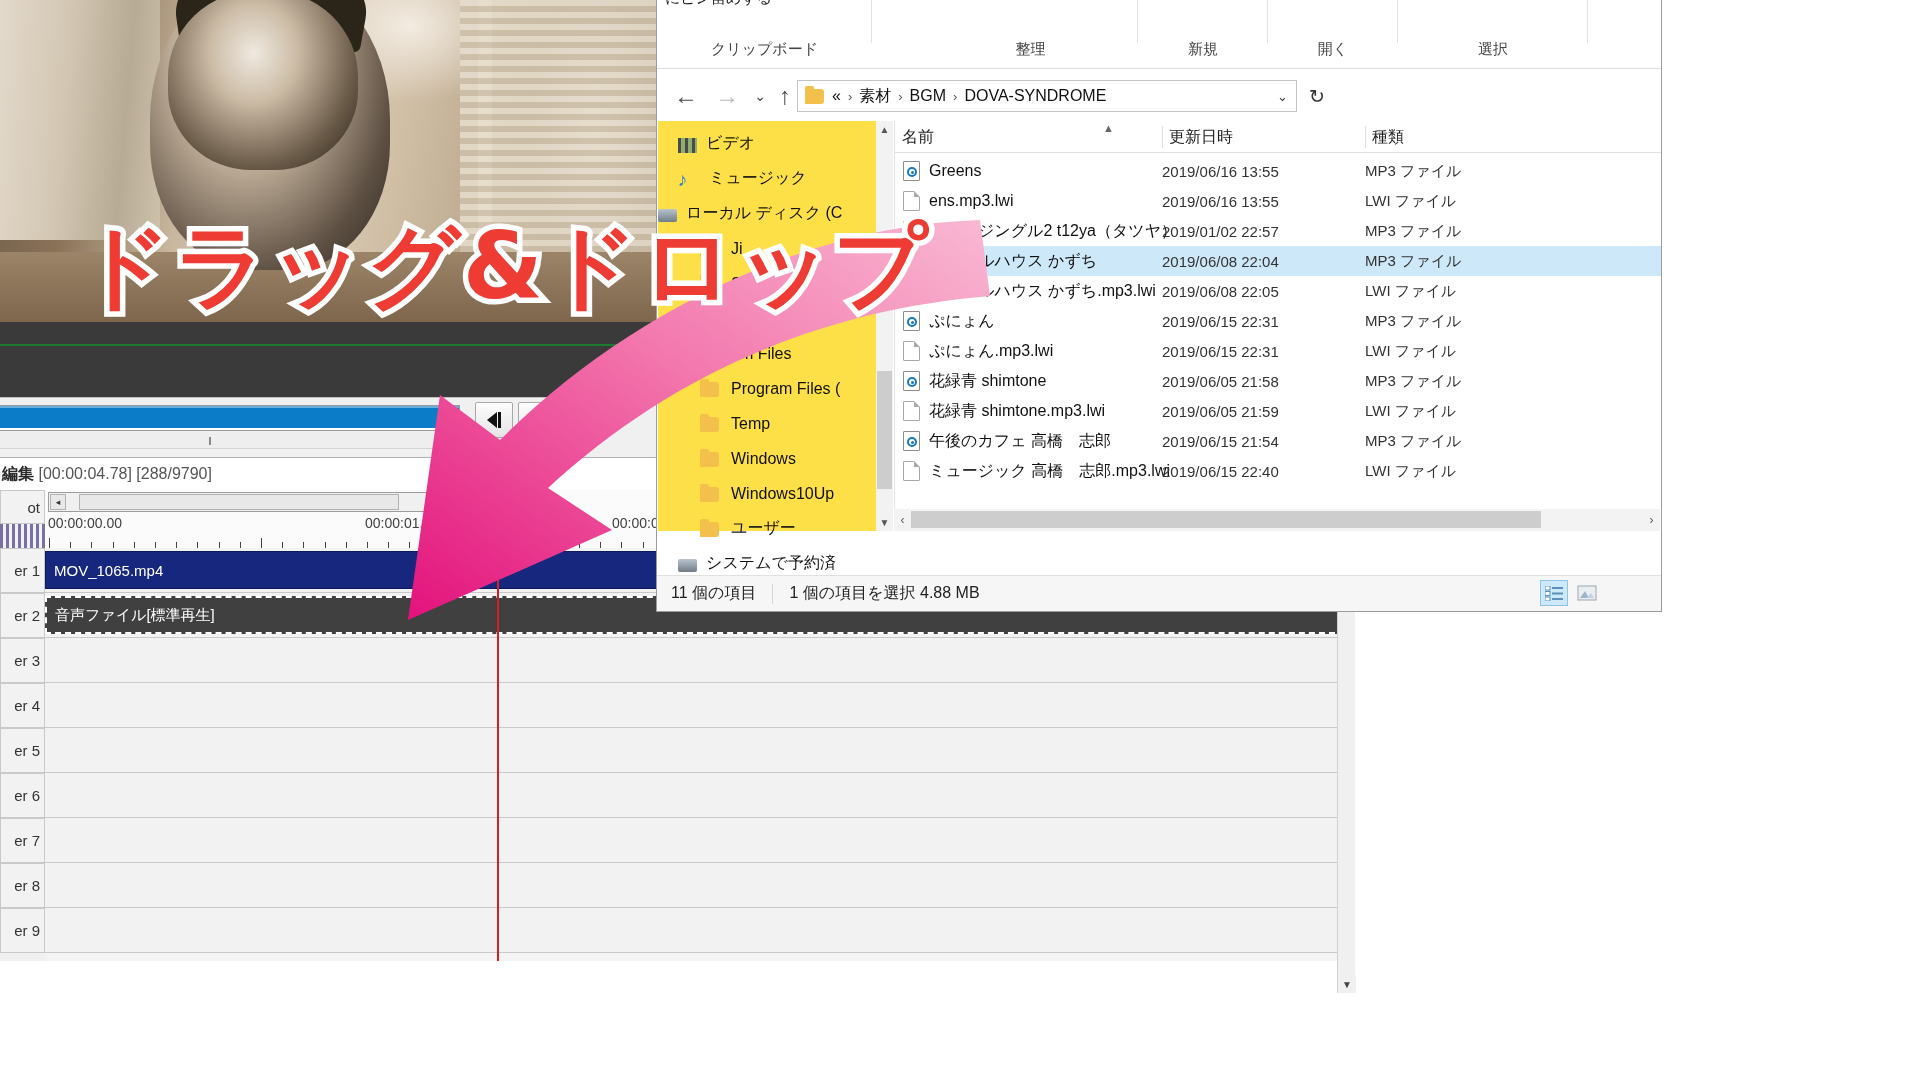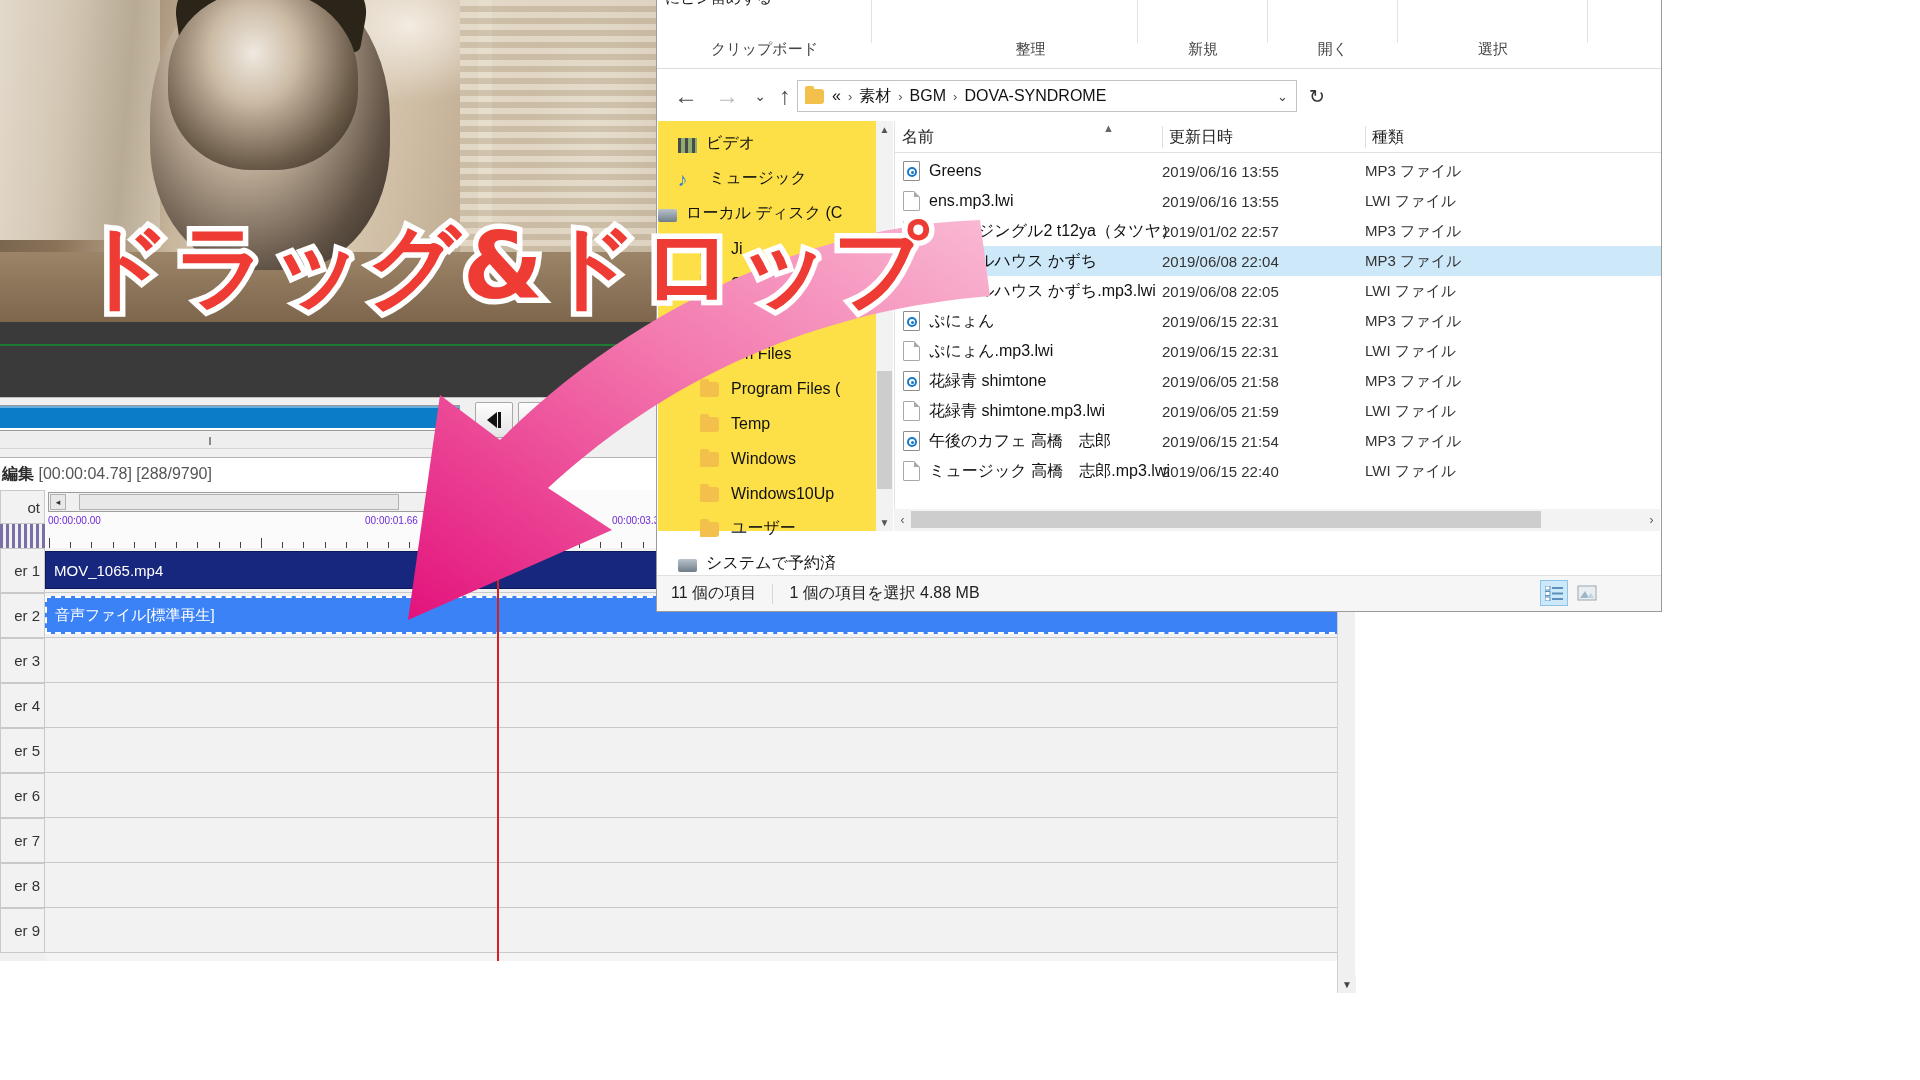--- a/index.html
+++ b/index.html
@@ -140,35 +140,35 @@
   }
   #rulerscroll .thumb {
     position:absolute; left:30px; top:1px; width:320px; height:16px;
     background:#e8e8e8; border:1px solid #b2b2b2;
   }
   #rulerscroll .arr {
     position:absolute; left:1px; top:1px; width:16px; height:16px;
     background:#e8e8e8; border:1px solid #b2b2b2; font-size:9px;
     display:flex; align-items:center; justify-content:center; color:#333;
   }
-  .tlabel { position:absolute; top:25px; font-size:10px; color:#6d28d9; }
+  .tlabel { position:absolute; top:25px; font-size:14px; color:#404040; }
   #ticks { position:absolute; left:0; top:48px; width:1310px; height:10px; }
   .tick { position:absolute; bottom:0; width:1px; background:#444; }
 
   
   #tracks { position:absolute; left:45px; top:58px; width:1310px; height:413px; }
   .track { position:absolute; left:0; width:1310px; height:45px; border-bottom:1px solid #c9c9c9; background:#f2f2f2; }
   .clip {
     position:absolute; left:0; top:3px; height:38px;
     font-size:15px; color:#fff; display:flex; align-items:center; padding-left:8px;
     white-space:nowrap;
   }
   .clip.video { background:#18277e; border:1px solid #0d1a5c; }
   .clip.audio {
-    background:#3b82f6;
+    background:#404040;
     border:2px dashed #ffffff;
     text-align:right;
   }
   #playhead { position:absolute; left:452px; top:0; width:2px; height:413px; background:#d32020; z-index:6; }
 
   
   #tlscroll {
     position:absolute; right:0; top:32px; width:18px; height:471px; background:#f0f0f0; border-left:1px solid #d0d0d0;
   }
   #tlscroll .ar {

